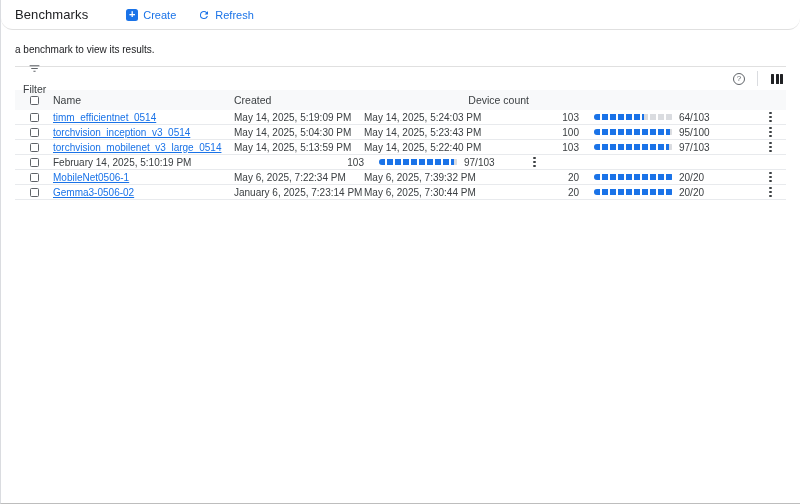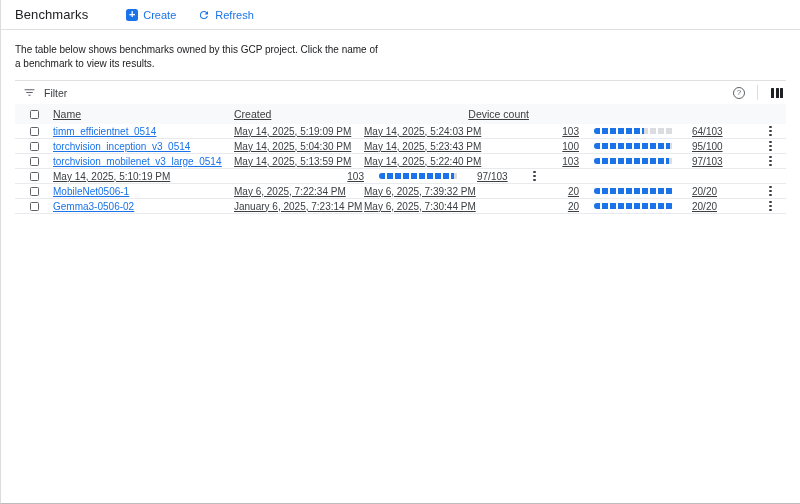--- a/index.html
+++ b/index.html
@@ -4,58 +4,58 @@
 <style>
   * { margin:0; padding:0; box-sizing:border-box; }
   html,body { width:800px; height:504px; overflow:hidden; }
   body {
     font-family:"Liberation Sans","DejaVu Sans",sans-serif;
     background:#fff; color:#3c4043;
     border-left:1px solid #dadce0; border-bottom:1px solid #bdbdbd;
     position:relative;
   }
   
-  .hdr { height:30px; display:flex; align-items:center; border-bottom:1px solid #e0e0e0; padding-left:14px; }
+  .hdr { height:30px; display:flex; align-items:center; border-bottom:1px solid #e0e0e0; padding-left:14px;border-radius:12px; }
   .hdr h1 { font-size:13px; font-weight:500; color:#202124; letter-spacing:.1px; }
   .toolbar { display:flex; align-items:center; margin-left:38px; gap:22px; }
   .tbtn { display:flex; align-items:center; gap:5px; background:none; border:none; cursor:pointer;
           color:#1a73e8; font-family:inherit; font-size:11px; font-weight:500; }
   .plus-box { width:12px; height:12px; background:#1a73e8; border-radius:2.5px; color:#fff;
               display:flex; align-items:center; justify-content:center; font-size:11px; line-height:1; font-weight:700; }
   
   .desc { margin:13px 14px 0 14px; font-size:10px; line-height:14px; color:#202124; }
   
   .card { margin:0 14px; }
   .filter-row { border-top:1px solid #e0e0e0; margin-top:9px; height:24px;
                 display:flex; align-items:center; justify-content:space-between; padding:0 2px 0 8px; }
-  .filter-left { display:flex; align-items:center; gap:8px; cursor:pointer; }
+  .filter-left { display:flex; align-items:center; gap:8px; cursor:pointer;flex-direction:column; }
   .filter-label { font-size:10.5px; color:#3c4043; }
   .filter-actions { display:flex; align-items:center; gap:12px; }
   .qmark { width:12px; height:12px; border:1px solid #5f6368; border-radius:50%;
            display:flex; align-items:center; justify-content:center;
            font-size:8px; color:#5f6368; cursor:pointer; }
   .vdiv { width:1px; height:15px; background:#dadce0; }
   .colicon { display:flex; gap:1.5px; cursor:pointer; padding:1px; }
   .colicon i { width:3px; height:10px; background:#202124; border-radius:.5px; }
   
   .grid-cols { display:grid; grid-template-columns:38px 181px 130px 165px 50px 186px 22px; align-items:center; }
   .thead { background:#f8f9fa; height:20px; font-size:10.5px; font-weight:500; color:#3c4043; }
   .trow  { height:15px; border-bottom:1px solid #e8eaed; font-size:10px; color:#3c4043; }
-  .cell  { display:flex; align-items:center; overflow:hidden; white-space:nowrap;text-decoration:underline; }
+  .cell  { display:flex; align-items:center; overflow:hidden; white-space:nowrap; }
   .c-check { justify-content:flex-start; padding-left:15px; }
   .c-count { justify-content:flex-end; }
   .c-progress { padding-left:15px; }
   .checkbox { width:9px; height:9px; border:1.5px solid #5f6368; border-radius:1.5px; background:#fff; cursor:pointer; display:inline-block; }
   .link { color:#1a73e8; text-decoration:underline; cursor:pointer; }
   .sort-ic { margin-left:7px; display:inline-flex; cursor:pointer; }
   .pbar { width:80px; height:6px; border-radius:3px; overflow:hidden; flex:none;
           background:repeating-linear-gradient(90deg,#dadce0 0 6px,#fff 6px 8px); position:relative; }
   .pfill { position:absolute; left:0; top:0; bottom:0;
            background:repeating-linear-gradient(90deg,#1a73e8 0 6px,#fff 6px 8px); }
-  .plabel { margin-left:18px; color:#3c4043; }
+  .plabel { margin-left:5px; color:#3c4043; }
   .kebab { display:flex; flex-direction:column; align-items:center; gap:1.5px; cursor:pointer; padding:2px 4px; }
   .kebab i { width:2.5px; height:2.5px; border-radius:50%; background:#3c4043; display:block; }
 </style>
 </head>
 <body>
 
 <div class="hdr">
   <h1>Benchmarks</h1>
   <div class="toolbar">
     <button class="tbtn">
@@ -67,21 +67,20 @@
         <svg width="12" height="12" viewBox="0 0 24 24">
             <path fill="#1a73e8" d="M17.65 6.35A7.96 7.96 0 0 0 12 4a8 8 0 1 0 7.73 10h-2.08A6 6 0 1 1 12 6c1.66 0 3.14.69 4.22 1.78L13 11h7V4l-2.35 2.35z"></path>
           </svg>
       </span>
       <span>Refresh</span>
     </button>
   </div>
 </div>
 
 <div class="desc">
-  <div>The table below shows benchmarks owned by this GCP project. Click the name of</div>
   <div>a benchmark to view its results.</div>
 </div>
 
 <div class="card">
 
   <div class="filter-row">
     <div class="filter-left">
       <span style="display:inline-flex;">
         <svg width="13" height="13" viewBox="0 0 24 24">
             <path fill="#5f6368" d="M10 18h4v-2h-4v2zM3 6v2h18V6H3zm3 7h12v-2H6v2z"></path>
@@ -180,21 +179,21 @@
             <i></i>
             <i></i>
             <i></i>
           </span>
         </div>
       </div>
       <div class="trow grid-cols">
         <div class="cell c-check">
           <span class="checkbox"></span>
         </div>
-        <div class="cell">May 14, 2025, 5:10:19 PM</div>
+        <div class="cell">February 14, 2025, 5:10:19 PM</div>
         <div class="cell c-count">103</div>
         <div class="cell c-progress">
           <span class="pbar">
             <span class="pfill" style="width:94.2%;background:repeating-linear-gradient(90deg,#1a73e8 0 6px,#fff 6px 8px);"></span>
           </span>
           <span class="plabel">97/103</span>
         </div>
         <div class="cell">
           <span class="kebab">
             <i></i>

